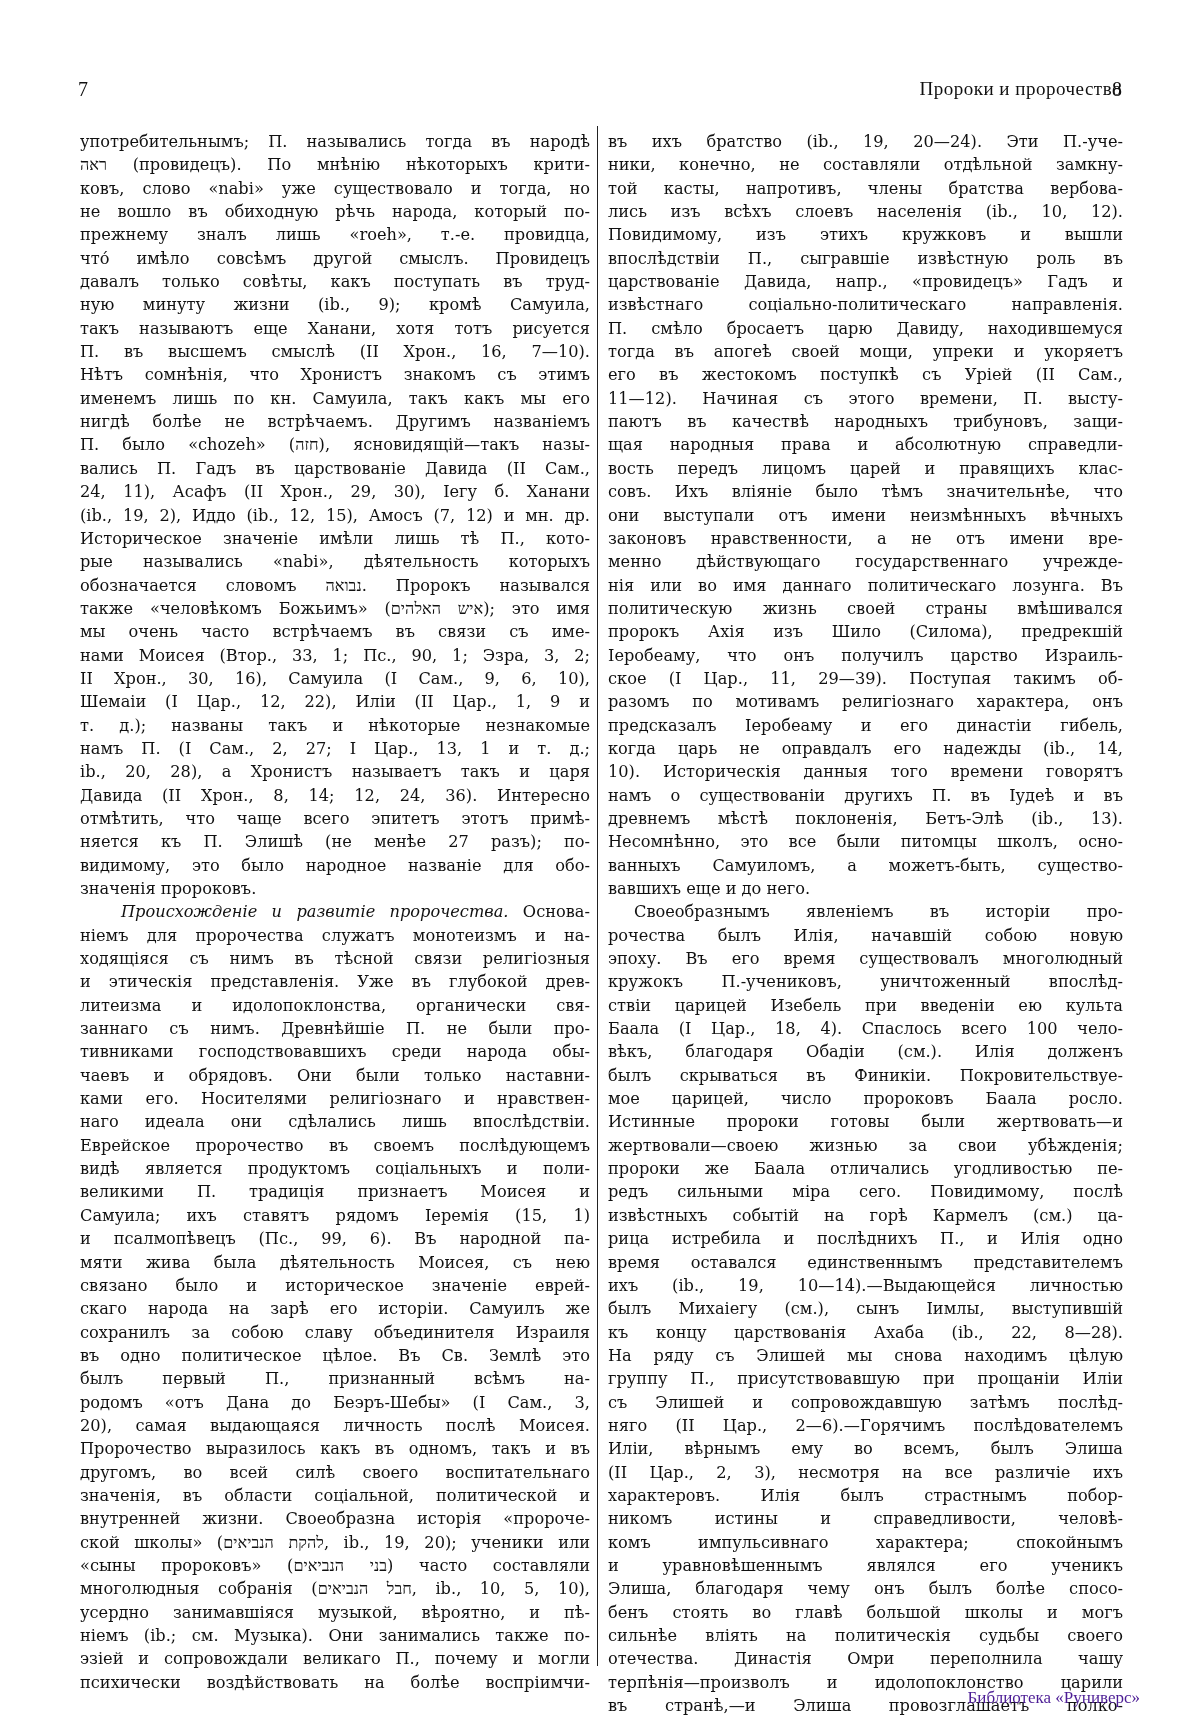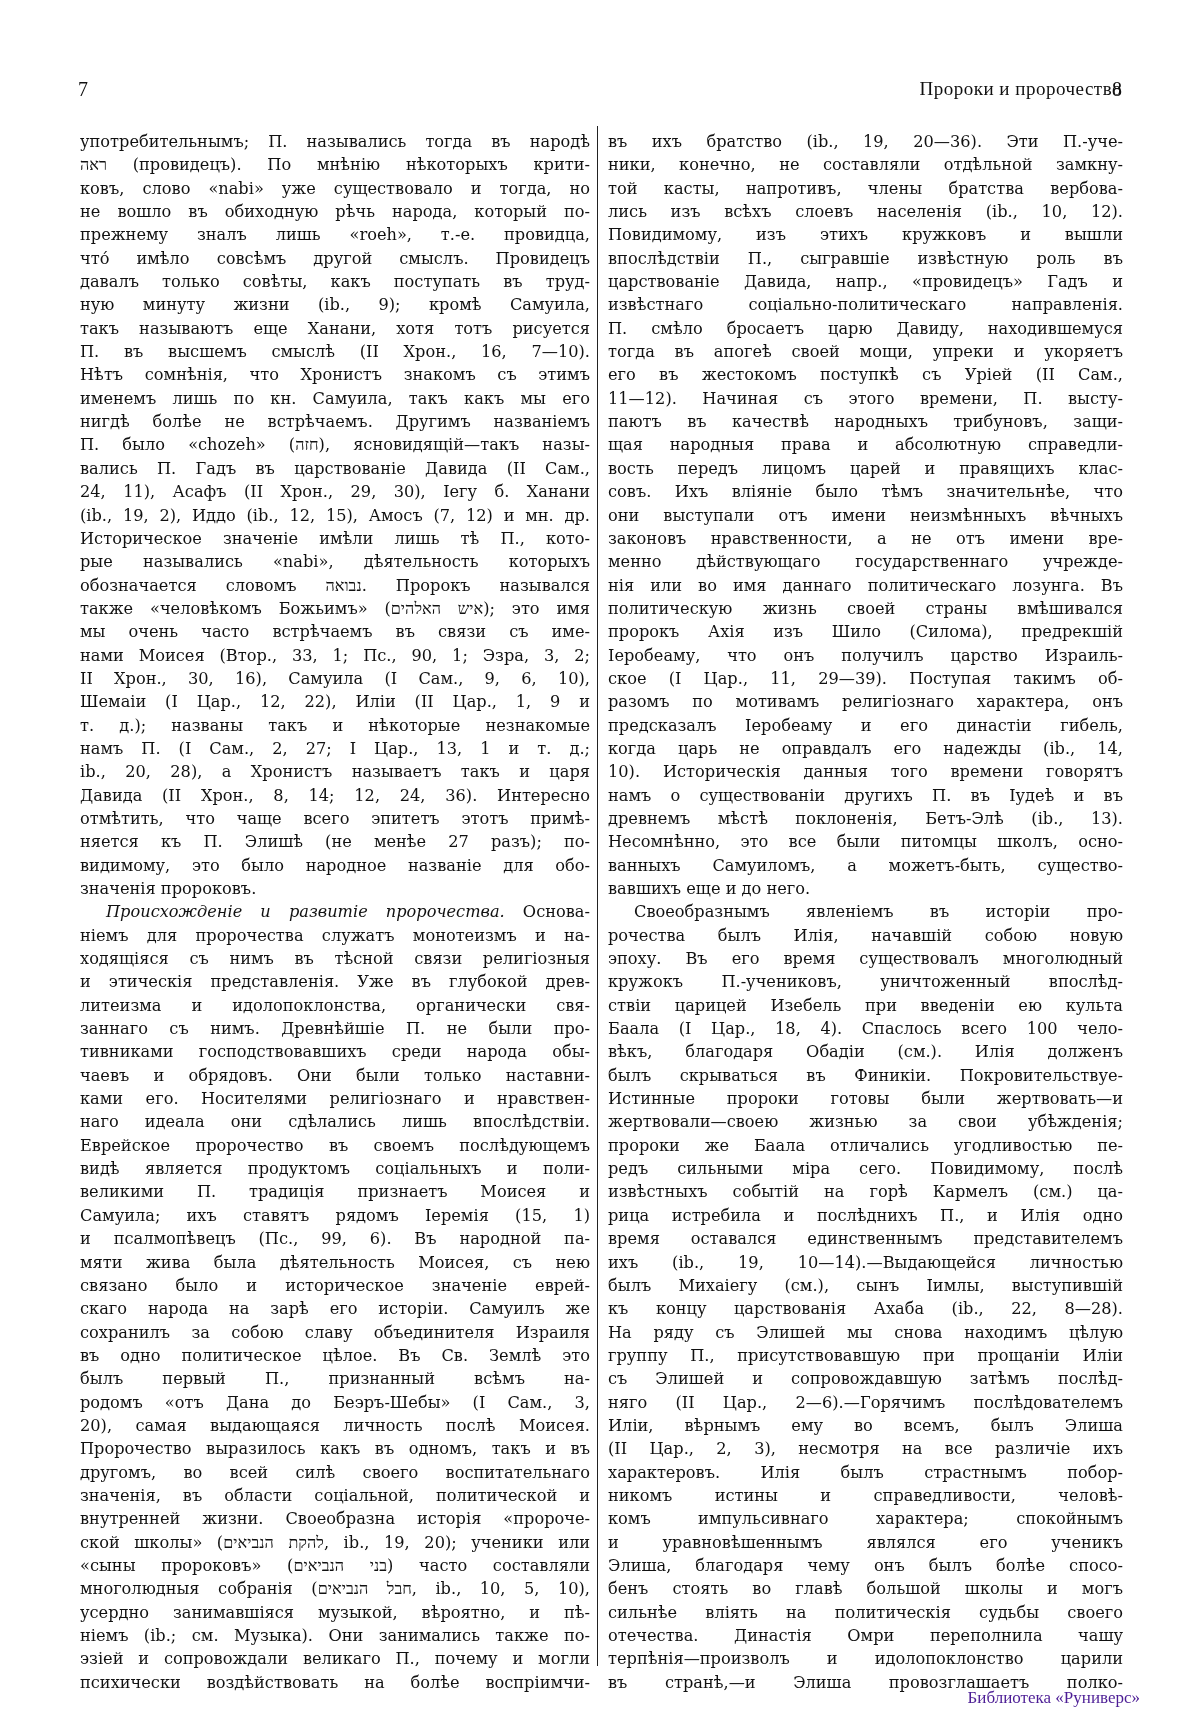--- a/index.html
+++ b/index.html
@@ -13,21 +13,21 @@
   .title { position: absolute; left: 0; right: 0; top: 0; text-align: right;
            font-size: 19px; letter-spacing: 0.5px; }
   .col { position: absolute; top: 130px; width: 510px; font-size: 16.2px; line-height: 23.35px;
          text-align: justify; font-family: "DejaVu Serif", serif; }
   .col.left { left: 80px; }
   .col.right { left: 608px; width: 515px; }
   .divider { position: absolute; left: 597px; top: 126px; width: 1px; height: 1540px; background: #222; }
   .line { display: block; white-space: nowrap; text-align: justify; text-align-last: justify; overflow: hidden; }
   .line.last { text-align-last: left; }
   .line.indent { padding-left: 26px; }
-  em { font-style: italic; }
+  em { font-style: italic; margin-left: 15px; }
   .footer { position: absolute; right: 60px; top: 1688px; font-family: "Liberation Serif", serif;
             font-size: 17px; color: #4c1d95; }
 </style>
 </head>
 <body>
 
 <div class="header">
   <span class="pnum left">7</span>
   <span class="title">Пророки и пророчество</span>
   <span class="pnum right">8</span>
@@ -97,21 +97,21 @@
     <span class="line">ской школы» (להקת הנביאים, ib., 19, 20); ученики или</span>
     <span class="line">«сыны пророковъ» (בני הנביאים) часто составляли</span>
     <span class="line">многолюдныя собранія (חבל הנביאים, ib., 10, 5, 10),</span>
     <span class="line">усердно занимавшіяся музыкой, вѣроятно, и пѣ-</span>
     <span class="line">ніемъ (ib.; см. Музыка). Они занимались также по-</span>
     <span class="line">эзіей и сопровождали великаго П., почему и могли</span>
     <span class="line">психически воздѣйствовать на болѣе воспріимчи-</span>
   </div>
 <div class="divider"></div>
 <div class="col right" id="col-right">
-    <span class="line">въ ихъ братство (ib., 19, 20—36). Эти П.-уче-</span>
+    <span class="line">въ ихъ братство (ib., 19, 20—24). Эти П.-уче-</span>
     <span class="line">ники, конечно, не составляли отдѣльной замкну-</span>
     <span class="line">той касты, напротивъ, члены братства вербова-</span>
     <span class="line">лись изъ всѣхъ слоевъ населенія (ib., 10, 12).</span>
     <span class="line">Повидимому, изъ этихъ кружковъ и вышли</span>
     <span class="line">впослѣдствіи П., сыгравшіе извѣстную роль въ</span>
     <span class="line">царствованіе Давида, напр., «провидецъ» Гадъ и</span>
     <span class="line">извѣстнаго соціально-политическаго направленія.</span>
     <span class="line">П. смѣло бросаетъ царю Давиду, находившемуся</span>
     <span class="line">тогда въ апогеѣ своей мощи, упреки и укоряетъ</span>
     <span class="line">его въ жестокомъ поступкѣ съ Уріей (II Сам.,</span>
@@ -138,20 +138,21 @@
     <span class="line">ванныхъ Самуиломъ, а можетъ-быть, существо-</span>
     <span class="line last">вавшихъ еще и до него.</span>
     <span class="line indent">Своеобразнымъ явленіемъ въ исторіи про-</span>
     <span class="line">рочества былъ Илія, начавшій собою новую</span>
     <span class="line">эпоху. Въ его время существовалъ многолюдный</span>
     <span class="line">кружокъ П.-учениковъ, уничтоженный впослѣд-</span>
     <span class="line">ствіи царицей Изебель при введеніи ею культа</span>
     <span class="line">Баала (I Цар., 18, 4). Спаслось всего 100 чело-</span>
     <span class="line">вѣкъ, благодаря Обадіи (см.). Илія долженъ</span>
     <span class="line">былъ скрываться въ Финикіи. Покровительствуе-</span>
+    <span class="line">мое царицей, число пророковъ Баала росло.</span>
     <span class="line">Истинные пророки готовы были жертвовать—и</span>
     <span class="line">жертвовали—своею жизнью за свои убѣжденія;</span>
     <span class="line">пророки же Баала отличались угодливостью пе-</span>
     <span class="line">редъ сильными міра сего. Повидимому, послѣ</span>
     <span class="line">извѣстныхъ событій на горѣ Кармелъ (см.) ца-</span>
     <span class="line">рица истребила и послѣднихъ П., и Илія одно</span>
     <span class="line">время оставался единственнымъ представителемъ</span>
     <span class="line">ихъ (ib., 19, 10—14).—Выдающейся личностью</span>
     <span class="line">былъ Михаіегу (см.), сынъ Іимлы, выступившій</span>
     <span class="line">къ концу царствованія Ахаба (ib., 22, 8—28).</span>

